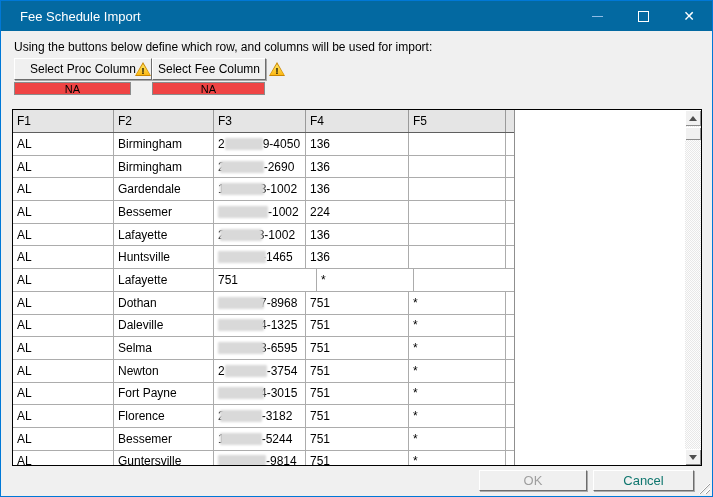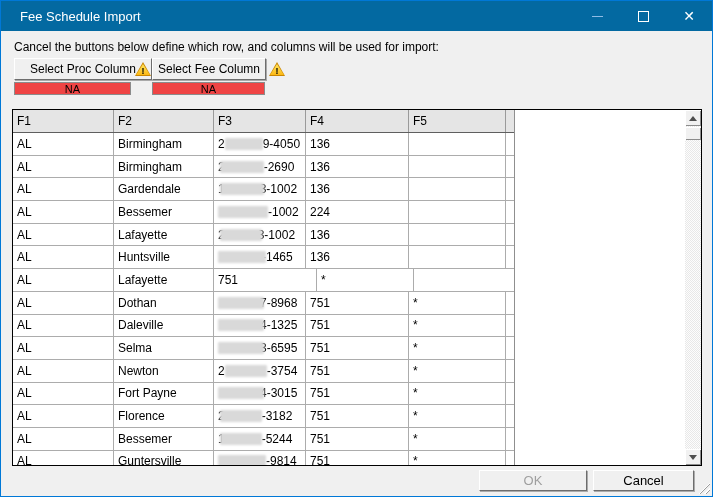--- a/index.html
+++ b/index.html
@@ -79,21 +79,21 @@
   .tri-up{width:0;height:0;border-left:4px solid transparent;
     border-right:4px solid transparent;border-bottom:5px solid #4E4E4E;}
   .tri-down{width:0;height:0;border-left:4px solid transparent;
     border-right:4px solid transparent;border-top:5px solid #4E4E4E;}
   
   .footer-btn{position:absolute;top:469px;height:21px;background:#F0F0F0;
     font-size:13px;display:flex;align-items:center;justify-content:center;
     box-sizing:border-box;border:1px solid;border-color:#FFFFFF #6D6D6D #6D6D6D #FFFFFF;
     box-shadow:1px 1px 0 #ABABAB;cursor:default;}
   .btn-ok{left:478px;width:108px;color:#9F9F9F;}
-  .btn-cancel{left:592px;width:101px;color:#000000;}
+  .btn-cancel{left:592px;width:101px;color:#0f766e;}
   .grip{position:absolute;right:2px;bottom:2px;width:13px;height:13px;
     background:repeating-linear-gradient(135deg,
       transparent 0 2px,#FFFFFF 2px 3px,#9B9B9B 3px 4px);
     clip-path:polygon(100% 0,100% 100%,0 100%);}
 </style>
 </head>
 <body>
 
 <div class="window">
 
@@ -105,21 +105,21 @@
       </div>
       <div class="cap-btn">
         <span class="max-glyph"></span>
       </div>
       <div class="cap-btn">
         <span class="close-glyph">✕</span>
       </div>
     </div>
   </div>
 
-  <div class="instruction">Cancel the buttons below define which row, and columns will be used for import:</div>
+  <div class="instruction">Using the buttons below define which row, and columns will be used for import:</div>
 
   <div class="btn3d btn-proc">Select Proc Column</div>
   <div class="warn warn-1">
     <span class="warn-mark">!</span>
   </div>
   <div class="btn3d btn-fee">Select Fee Column</div>
   <div class="warn warn-2">
     <span class="warn-mark">!</span>
   </div>
 

